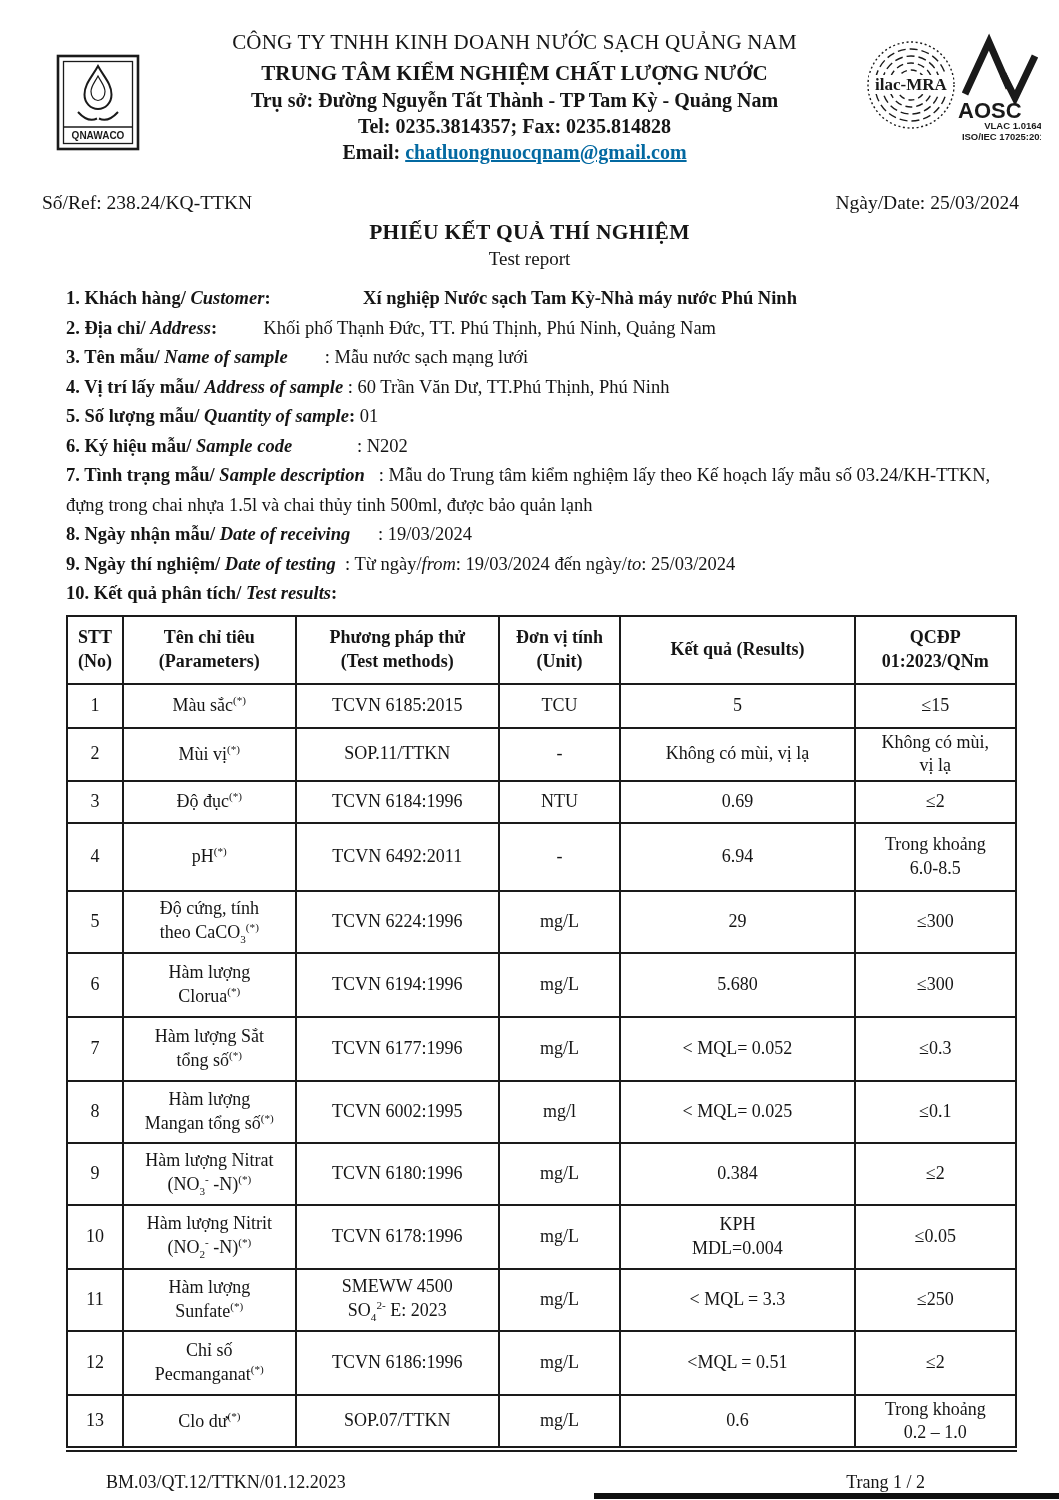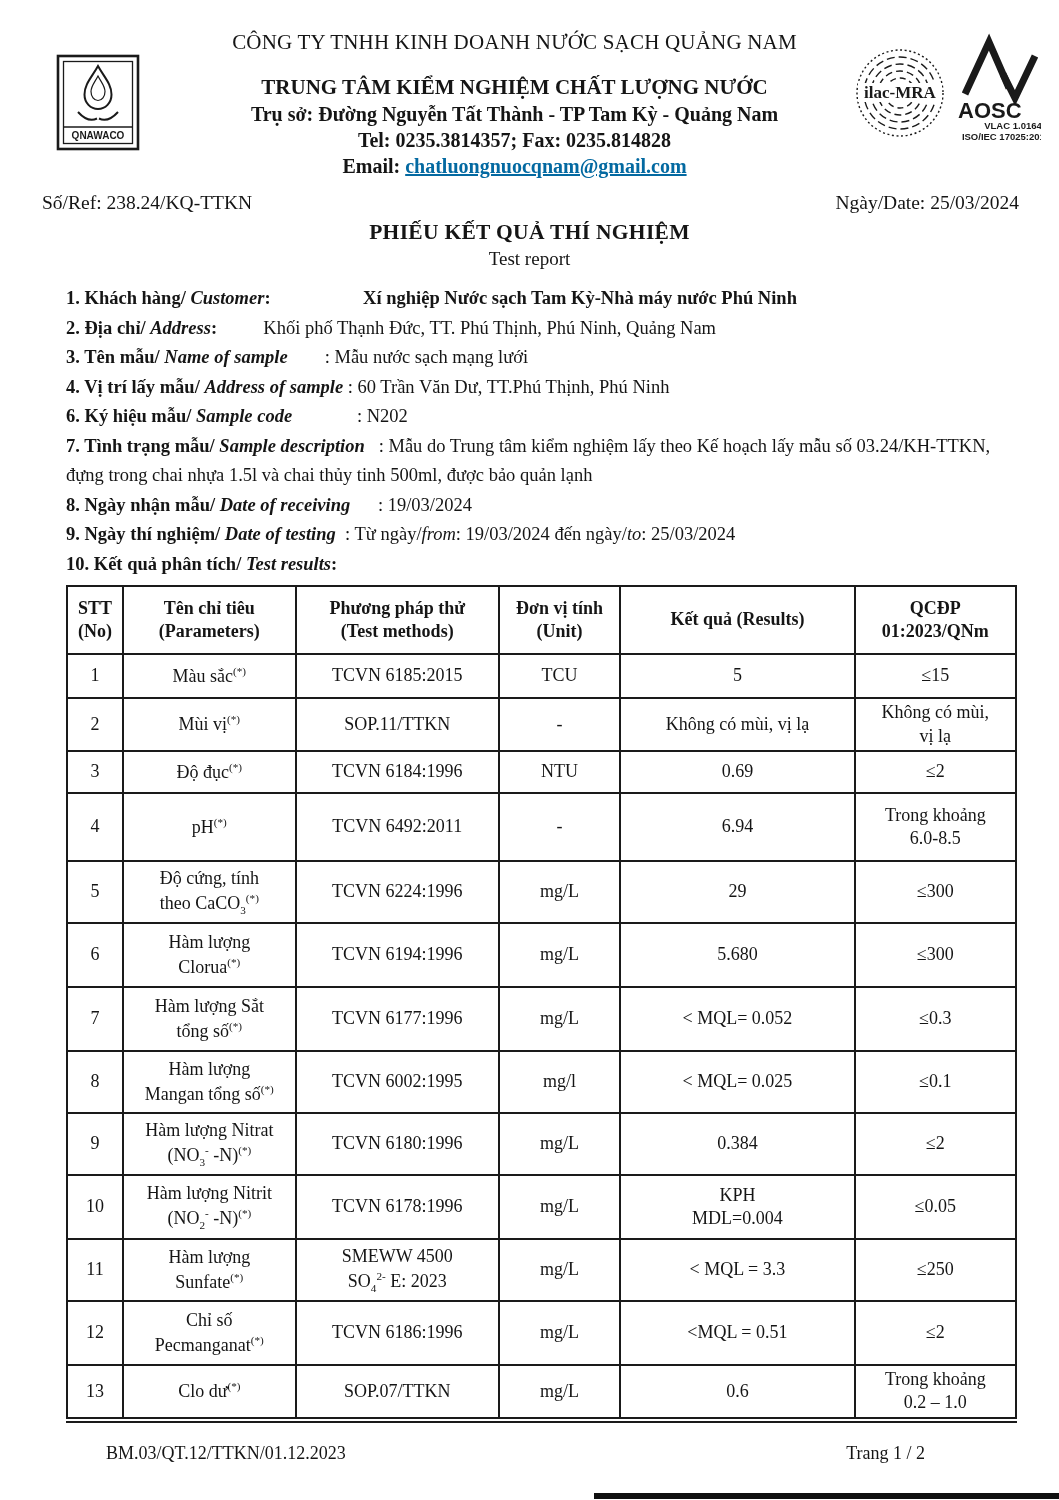--- a/index.html
+++ b/index.html
@@ -10,26 +10,26 @@
     background:#ffffff;
     color:#151515;
     font-family:"Liberation Serif", "DejaVu Serif", serif;
     overflow:hidden;
   }
   
   .hdr { position:relative; padding-top:30px; height:170px; }
   .hdr-logo { position:absolute; left:56px; top:54px; }
   .hdr-center { margin:0 190px 0 160px; text-align:center; }
   .company-line  { font-size:21px; letter-spacing:0.2px; }
-  .center-line   { font-size:21px; font-weight:bold; margin-top:20px; }
+  .center-line   { font-size:21px; font-weight:bold; margin-top:6px; }
   .addr-line     { font-size:20px; font-weight:bold; margin-top:3px; }
   .tel-line      { font-size:20px; font-weight:bold; margin-top:3px; }
   .mail-line     { font-size:20px; font-weight:bold; margin-top:3px; }
   .mail-line a   { color:#0369a1; text-decoration:underline; }
-  .hdr-certs { position:absolute; right:18px; top:30px; display:flex; gap:11px; align-items:flex-end; }
+  .hdr-certs { position:absolute; right:18px; top:30px; display:flex; gap:0; align-items:center; }
   svg .ln { stroke:#1a1a1a; fill:none; }
   
   .meta-row { display:flex; justify-content:space-between; padding:0 40px 0 42px; margin-top:22px; font-size:19.5px; }
   
   .doc-title { text-align:center; font-size:21.5px; font-weight:bold; margin-top:6px; letter-spacing:0.3px; }
   .doc-subtitle { text-align:center; font-size:19px; margin-top:3px; }
   
   .info-list { margin:14px 40px 0 66px; font-size:18.5px; }
   .info-item { line-height:29.5px; }
   .seg-b { font-weight:bold; }
@@ -114,20 +114,21 @@
   </div>
 
   <div class="doc-title">PHIẾU KẾT QUẢ THÍ NGHIỆM</div>
   <div class="doc-subtitle">Test report</div>
 
   <div class="info-list" id="info-list">
       <div class="info-item"><span class="seg-b ">1. Khách hàng/ </span><span class="seg-b seg-i">Customer</span><span class="seg-b ">:</span><span class="">&nbsp;&nbsp;&nbsp;&nbsp;&nbsp;&nbsp;&nbsp;&nbsp;&nbsp;&nbsp;&nbsp;&nbsp;&nbsp;&nbsp;&nbsp;&nbsp;&nbsp;&nbsp;&nbsp;&nbsp;</span><span class="seg-b ">Xí nghiệp Nước sạch Tam Kỳ-Nhà máy nước Phú Ninh</span></div>
       <div class="info-item"><span class="seg-b ">2. Địa chỉ/ </span><span class="seg-b seg-i">Address</span><span class="seg-b ">:</span><span class="">&nbsp;&nbsp;&nbsp;&nbsp;&nbsp;&nbsp;&nbsp;&nbsp;&nbsp;&nbsp;</span><span class="">Khối phố Thạnh Đức, TT. Phú Thịnh, Phú Ninh, Quảng Nam</span></div>
       <div class="info-item"><span class="seg-b ">3. Tên mẫu/ </span><span class="seg-b seg-i">Name of sample</span><span class="">&nbsp;&nbsp;&nbsp;&nbsp;&nbsp;&nbsp;&nbsp;&nbsp;</span><span class="">: Mẫu nước sạch mạng lưới</span></div>
       <div class="info-item"><span class="seg-b ">4. Vị trí lấy mẫu/ </span><span class="seg-b seg-i">Address of sample</span><span class=""> : 60 Trần Văn Dư, TT.Phú Thịnh, Phú Ninh</span></div>
+      <div class="info-item"><span class="seg-b ">5. Số lượng mẫu/ </span><span class="seg-b seg-i">Quantity of sample</span><span class="seg-b ">: </span><span class="">01</span></div>
       <div class="info-item"><span class="seg-b ">6. Ký hiệu mẫu/ </span><span class="seg-b seg-i">Sample code</span><span class="">&nbsp;&nbsp;&nbsp;&nbsp;&nbsp;&nbsp;&nbsp;&nbsp;&nbsp;&nbsp;&nbsp;&nbsp;&nbsp;&nbsp;</span><span class="">: N202</span></div>
       <div class="info-item"><span class="seg-b ">7. Tình trạng mẫu/ </span><span class="seg-b seg-i">Sample description</span><span class="">&nbsp;&nbsp;&nbsp;</span><span class="">: Mẫu do Trung tâm kiểm nghiệm lấy theo Kế hoạch lấy mẫu số 03.24/KH-TTKN, đựng trong chai nhựa 1.5l và chai thủy tinh 500ml, được bảo quản lạnh</span></div>
       <div class="info-item"><span class="seg-b ">8. Ngày nhận mẫu/ </span><span class="seg-b seg-i">Date of receiving</span><span class="">&nbsp;&nbsp;&nbsp;&nbsp;&nbsp;&nbsp;</span><span class="">: 19/03/2024</span></div>
       <div class="info-item"><span class="seg-b ">9. Ngày thí nghiệm/ </span><span class="seg-b seg-i">Date of testing</span><span class="">&nbsp;&nbsp;</span><span class="">: Từ ngày/</span><span class="seg-i">from</span><span class="">: 19/03/2024  đến ngày/</span><span class="seg-i">to</span><span class="">: 25/03/2024</span></div>
       <div class="info-item"><span class="seg-b ">10. Kết quả phân tích/ </span><span class="seg-b seg-i">Test results</span><span class="seg-b ">:</span></div>
     </div>
 
   <table class="results" id="results-table">
     <colgroup id="results-colgroup">
         <col style="width: 5.9%;">

